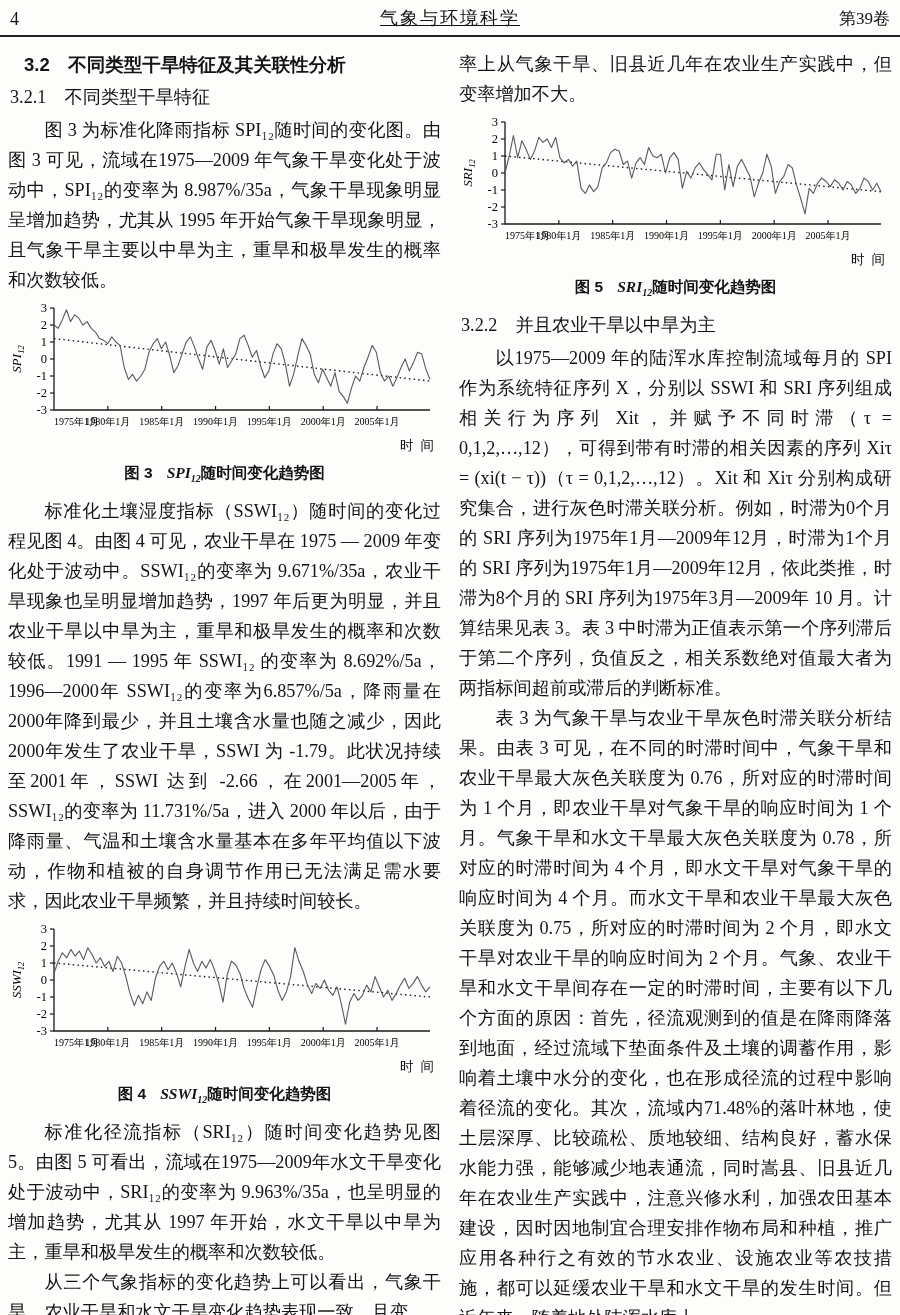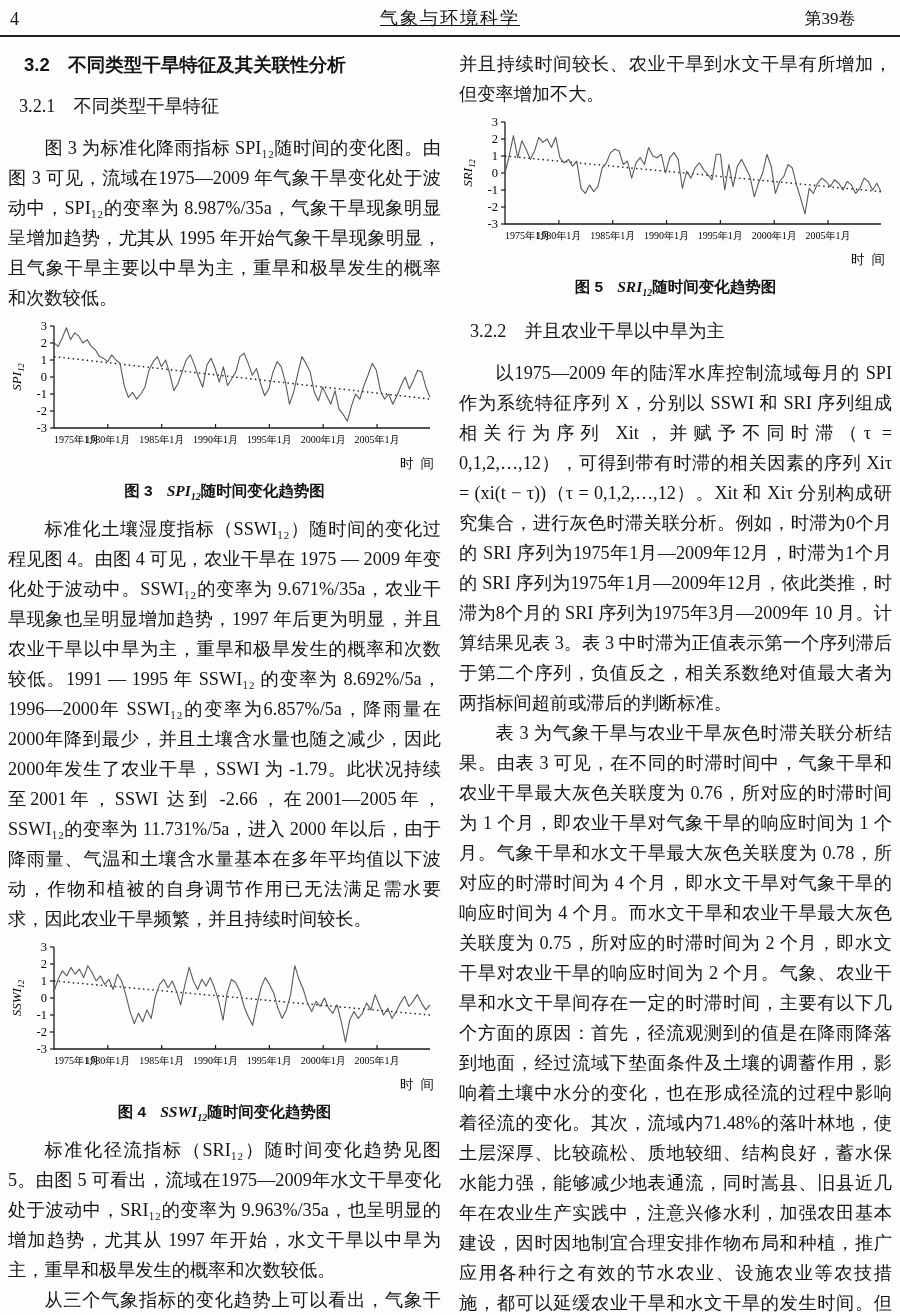--- a/index.html
+++ b/index.html
@@ -7,29 +7,29 @@
     width:900px;height:1315px;overflow:hidden;background:#fdfdfb;color:#141414;
     font-family:"Liberation Serif","DejaVu Serif",serif;
   }
   .page-header{
     display:flex;align-items:flex-end;justify-content:space-between;
     padding:6px 10px 5px 10px;font-size:17px;
     border-bottom:2px solid #222;
   }
   .page-header .page-num{width:120px;text-align:left;font-size:18px;}
   .page-header .journal{flex:1;text-align:center;font-size:18px;letter-spacing:2px;text-decoration:underline;}
-  .page-header .volume{width:120px;text-align:center;font-size:17px;}
+  .page-header .volume{width:120px;text-align:right;font-size:17px;}
   .content{display:flex;gap:18px;padding:12px 8px 0 8px;}
   .col{width:433px;}
   .h-sec{
     font-family:"Liberation Sans","DejaVu Sans",sans-serif;
     font-weight:700;font-size:18.5px;line-height:31px;margin:0 0 1px 16px;
   }
   .h-sub{
-    font-size:18.2px;line-height:31px;margin:11px;font-weight:400;
+    font-size:18.2px;line-height:31px;margin:2px;font-weight:400;
   }
   p.para{
     margin:0;font-size:18.2px;line-height:30px;text-align:justify;text-indent:2em;
   }
   p.cont{text-indent:0;}
   .figure{margin:7px 0 5px 0;text-align:center;}
   .figure svg{display:block;}
   .fig-xlabel{
     font-size:13.5px;letter-spacing:7px;padding-left:7px;line-height:20px;margin-top:-2px;text-align:right;
   }
@@ -142,21 +142,21 @@
         </div>
       <div class="fig-xlabel">时间</div>
       <div class="fig-caption"><span class="cap-fig">图 4</span><span class="cap-math">SSWI</span><sub>12</sub><span>随时间变化趋势图</span></div>
     </div>
 
     <p class="para">标准化径流指标（SRI₁₂）随时间变化趋势见图 5。由图 5 可看出，流域在1975—2009年水文干旱变化处于波动中，SRI₁₂的变率为 9.963%/35a，也呈明显的增加趋势，尤其从 1997 年开始，水文干旱以中旱为主，重旱和极旱发生的概率和次数较低。</p>
     <p class="para">从三个气象指标的变化趋势上可以看出，气象干旱、农业干旱和水文干旱变化趋势表现一致，且变</p>
   </div>
 
   <div class="col">
-    <p class="para cont">并且持续时间较长、农业干旱到水文干旱有所增加，但变率增加不大。</p>
+    <p class="para cont">率上从气象干旱、旧县近几年在农业生产实践中，但变率增加不大。</p>
 
     <div class="figure">
       <div>
           <svg width="430" height="136" xmlns="http://www.w3.org/2000/svg" font-family="Liberation Serif, DejaVu Serif, serif">
             <path d="M 46 6 V 108 H 422" fill="none" stroke="#1a1a1a" stroke-width="1.3"></path>
             <line x1="42" y1="6" x2="46" y2="6" stroke="#1a1a1a" stroke-width="1.2"></line>
             <text x="39" y="10" text-anchor="end" font-size="12.5">3</text>
             <line x1="42" y1="23" x2="46" y2="23" stroke="#1a1a1a" stroke-width="1.2"></line>
             <text x="39" y="27" text-anchor="end" font-size="12.5">2</text>
             <line x1="42" y1="40" x2="46" y2="40" stroke="#1a1a1a" stroke-width="1.2"></line>

